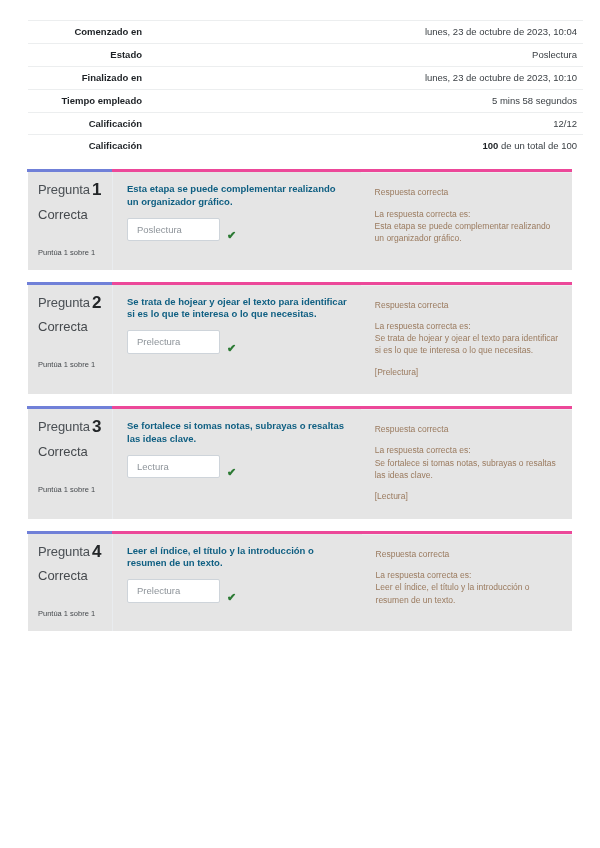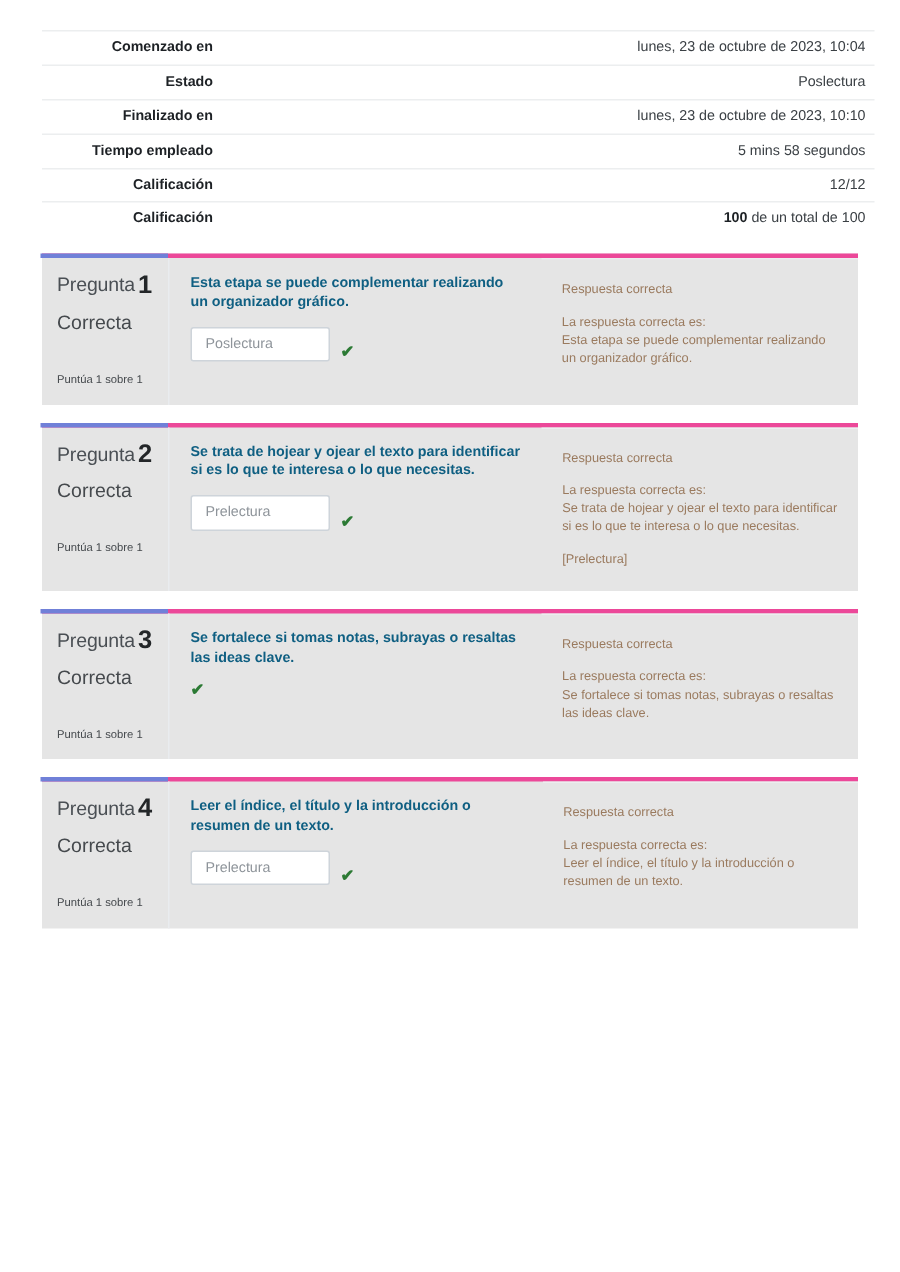--- a/index.html
+++ b/index.html
@@ -265,29 +265,31 @@
       <div class="question">
         <div class="q-info">
           <div class="q-number"><span>Pregunta</span><span class="num">3</span></div>
           <div class="q-state">Correcta</div>
           <div class="q-grade">Puntúa 1 sobre 1</div>
         </div>
         <div class="q-body">
           <div class="q-content">
             <p class="q-text">Se fortalece si tomas notas, subrayas o resaltas las ideas clave.</p>
             <div class="answer-row">
+              <div class="answer-box">Lectura</div>
               <span class="tick">✔</span>
             </div>
           </div>
           <div class="q-feedback">
             <p class="fb-head">Respuesta correcta</p>
             <p class="fb-block">
               <span class="line">La respuesta correcta es:</span>
               <span class="line">Se fortalece si tomas notas, subrayas o resaltas las ideas clave.</span>
             </p>
+            <p class="fb-tag">[Lectura]</p>
           </div>
         </div>
       </div>
       <div class="question">
         <div class="q-info">
           <div class="q-number"><span>Pregunta</span><span class="num">4</span></div>
           <div class="q-state">Correcta</div>
           <div class="q-grade">Puntúa 1 sobre 1</div>
         </div>
         <div class="q-body">

